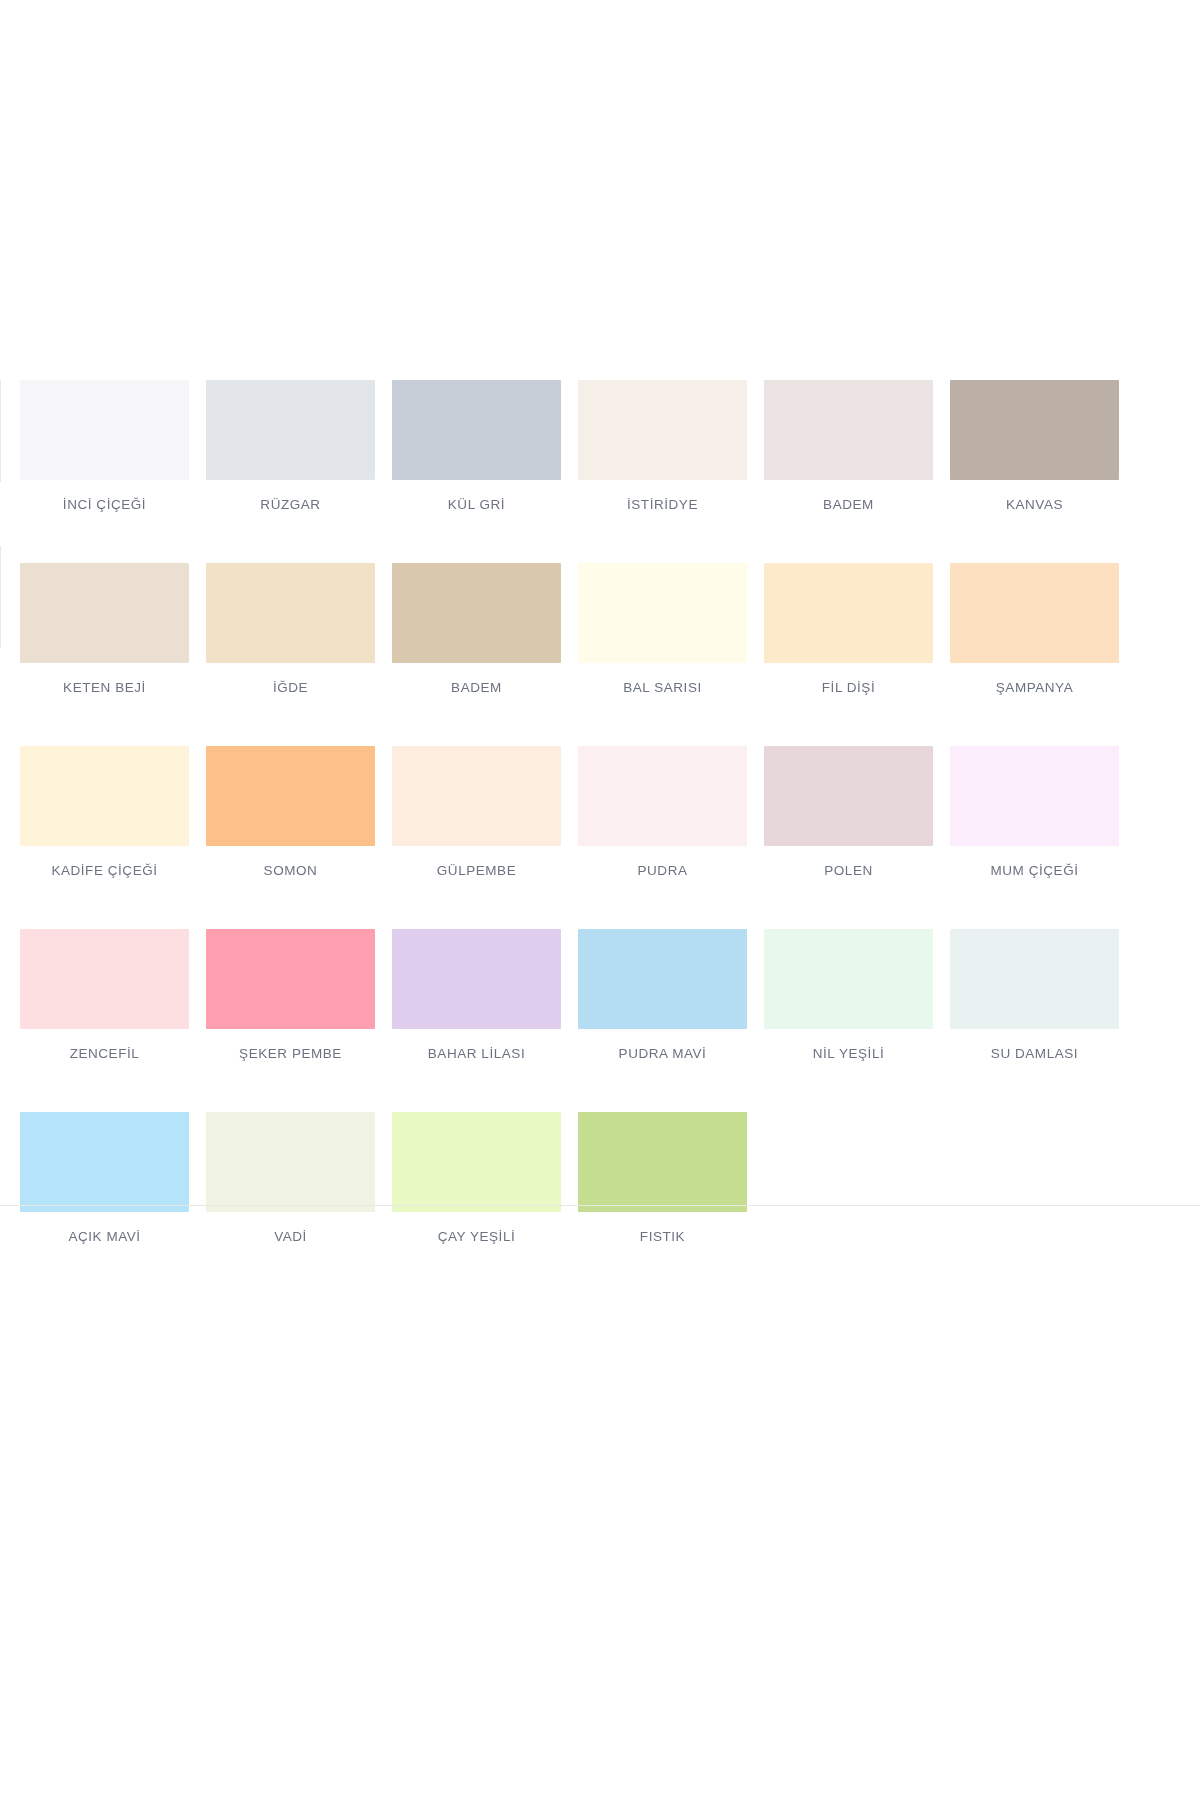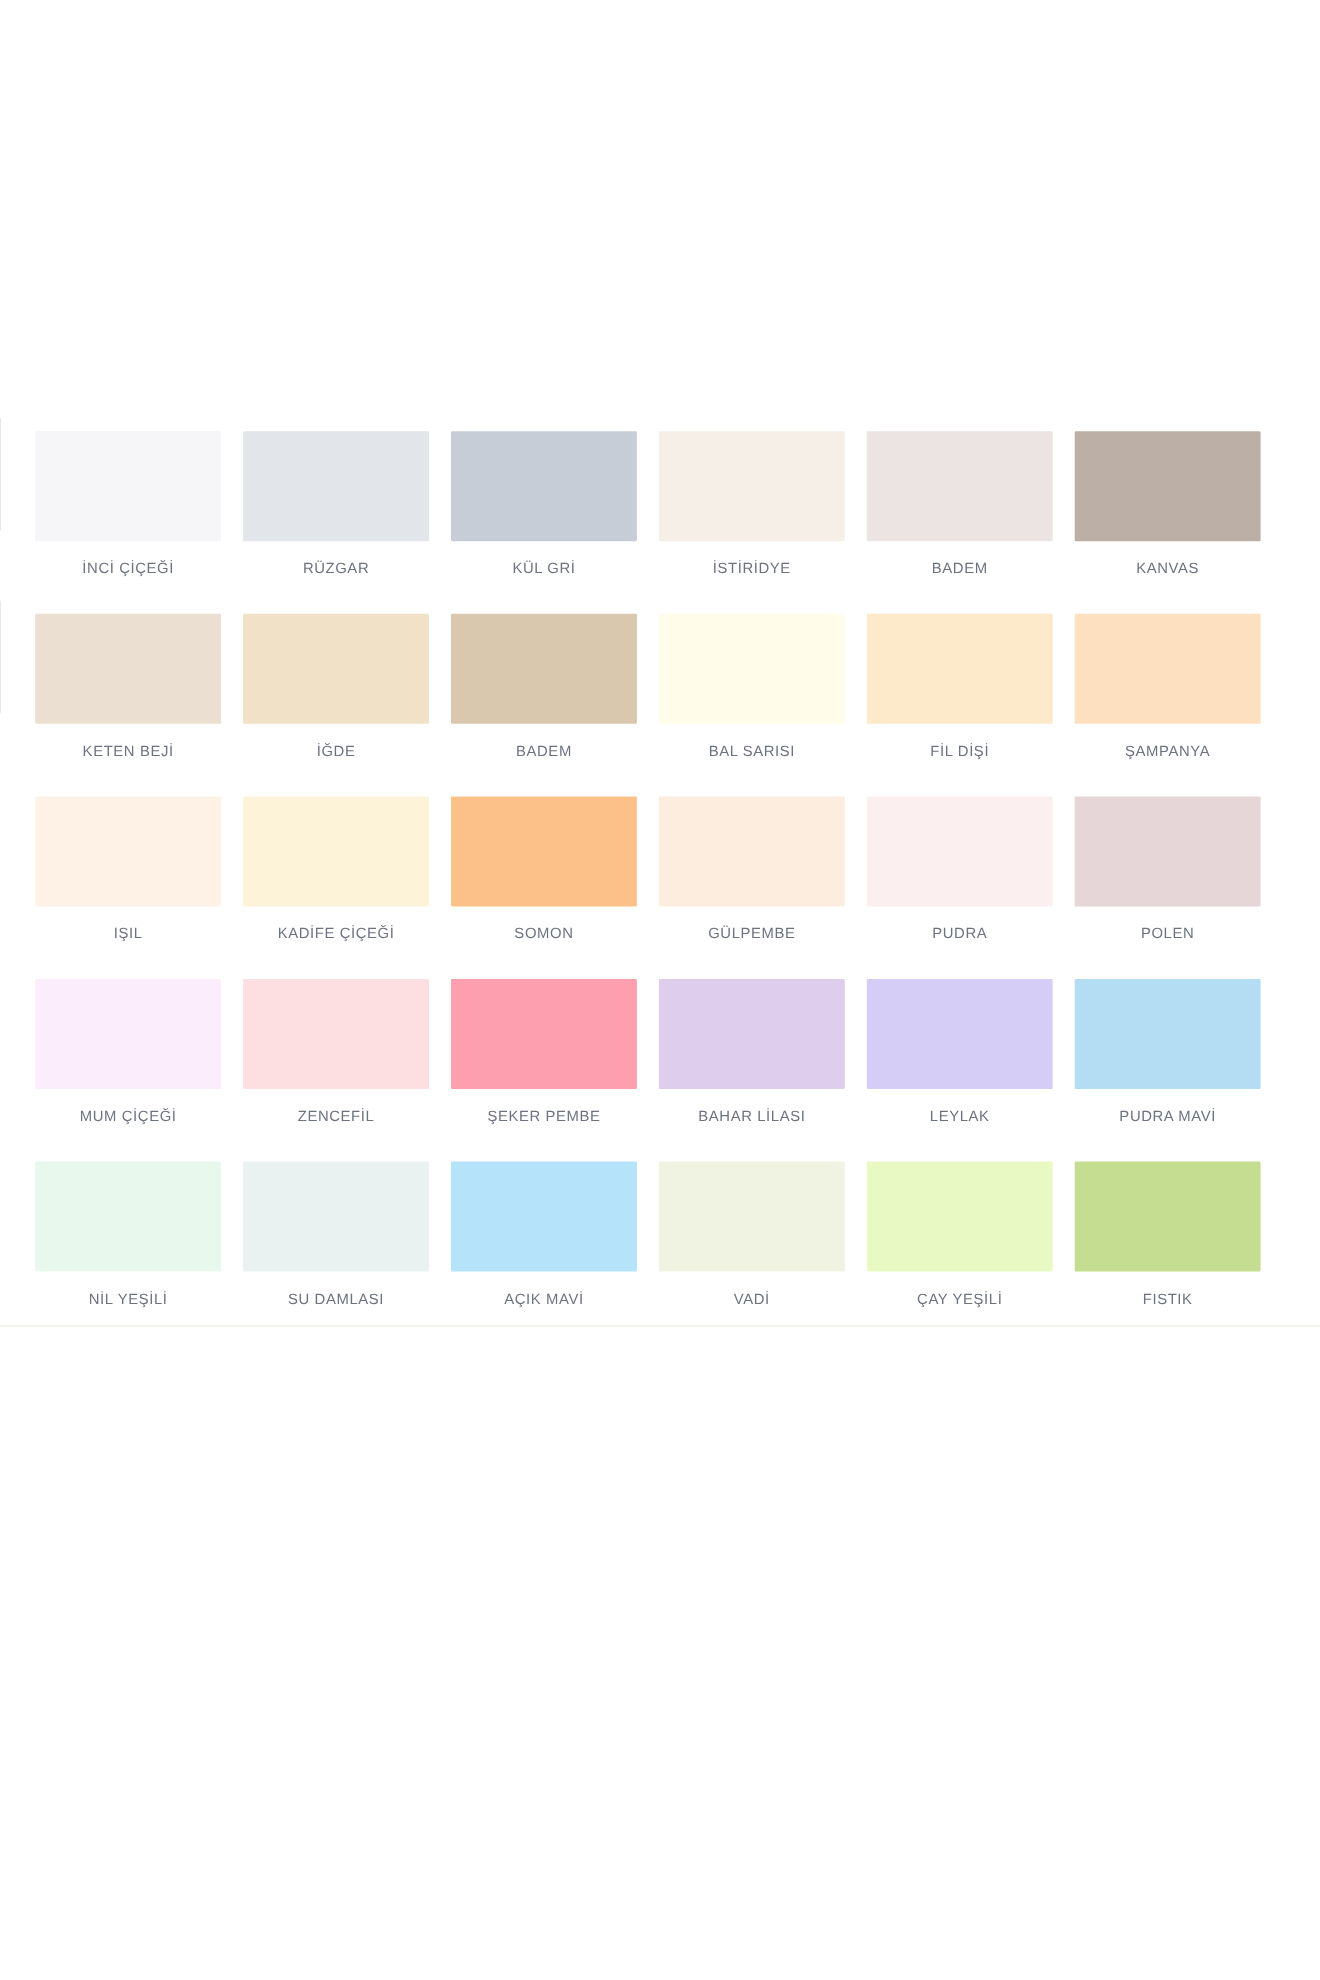--- a/index.html
+++ b/index.html
@@ -22,29 +22,30 @@
     position: absolute;
     left: 0;
     top: 378px;
     width: 1200px;
   }
 
   
   .swatch-grid {
     position: relative;
     width: 1045px;
-    margin: 14px;
+    margin: 2px;
     padding: 0 0 0 0;
     display: grid;
     grid-template-columns: repeat(6, 169px);
     column-gap: 20px;
     row-gap: 0px;
     justify-content: start;
     padding-left: 18px;
     box-sizing: border-box;
+    gap: 17px;
   }
 
   .swatch-cell {
     width: 169px;
     height: 166px;
     position: relative;
     box-sizing: border-box;
   }
 
   .swatch-chip {
@@ -138,24 +139,20 @@
       </div>
       <div class="swatch-cell">
         <span class="swatch-chip" style="background: rgb(252, 234, 202);"></span>
         <span class="swatch-label">FİL DİŞİ</span>
       </div>
       <div class="swatch-cell">
         <span class="swatch-chip" style="background: rgb(253, 224, 192);"></span>
         <span class="swatch-label">ŞAMPANYA</span>
       </div>
       <div class="swatch-cell">
-        <span class="swatch-chip" style="background: rgb(253, 242, 229);"></span>
-        <span class="swatch-label">IŞIL</span>
-      </div>
-      <div class="swatch-cell">
         <span class="swatch-chip" style="background: rgb(253, 243, 217);"></span>
         <span class="swatch-label">KADİFE ÇİÇEĞİ</span>
       </div>
       <div class="swatch-cell">
         <span class="swatch-chip" style="background: rgb(252, 193, 137);"></span>
         <span class="swatch-label">SOMON</span>
       </div>
       <div class="swatch-cell">
         <span class="swatch-chip" style="background: rgb(253, 237, 223);"></span>
         <span class="swatch-label">GÜLPEMBE</span>
@@ -178,24 +175,20 @@
       </div>
       <div class="swatch-cell">
         <span class="swatch-chip" style="background: rgb(253, 159, 174);"></span>
         <span class="swatch-label">ŞEKER PEMBE</span>
       </div>
       <div class="swatch-cell">
         <span class="swatch-chip" style="background: rgb(223, 205, 237);"></span>
         <span class="swatch-label">BAHAR LİLASI</span>
       </div>
       <div class="swatch-cell">
-        <span class="swatch-chip" style="background: rgb(213, 205, 245);"></span>
-        <span class="swatch-label">LEYLAK</span>
-      </div>
-      <div class="swatch-cell">
         <span class="swatch-chip" style="background: rgb(180, 221, 243);"></span>
         <span class="swatch-label">PUDRA MAVİ</span>
       </div>
       <div class="swatch-cell">
         <span class="swatch-chip" style="background: rgb(233, 248, 237);"></span>
         <span class="swatch-label">NİL YEŞİLİ</span>
       </div>
       <div class="swatch-cell">
         <span class="swatch-chip" style="background: rgb(233, 242, 241);"></span>
         <span class="swatch-label">SU DAMLASI</span>

